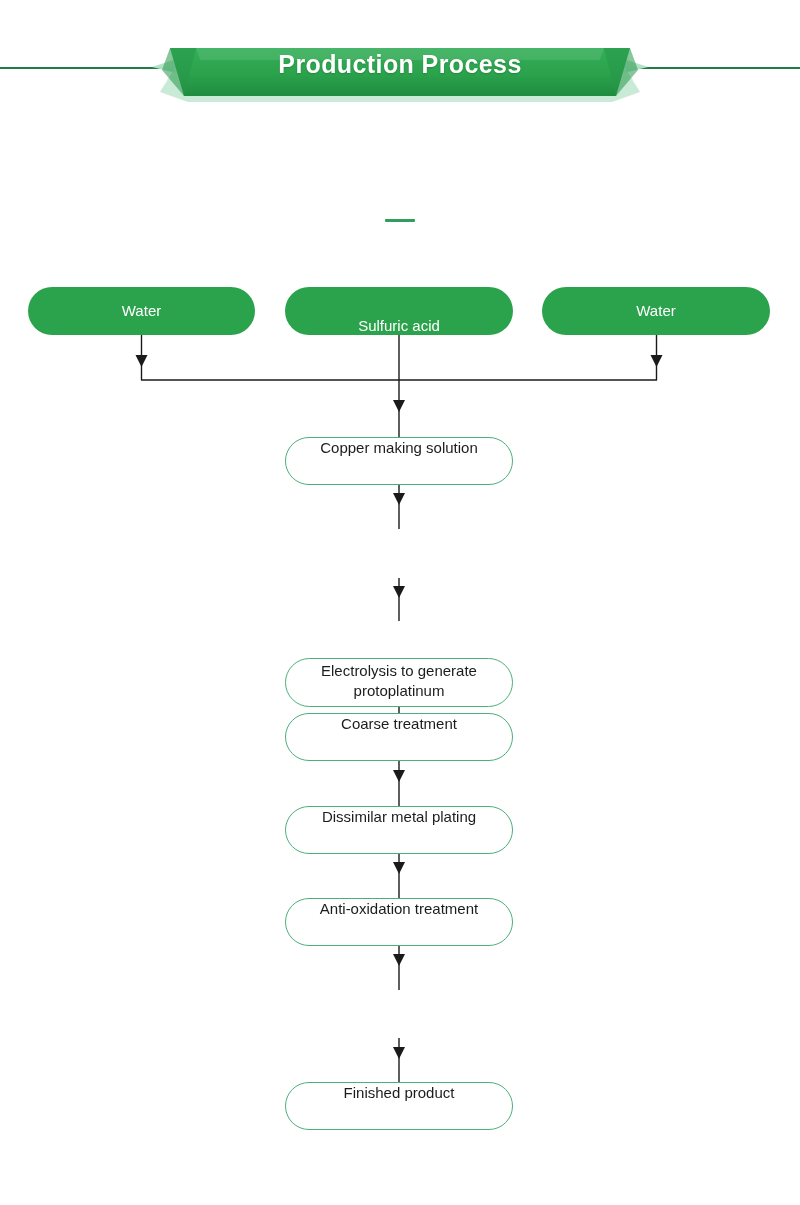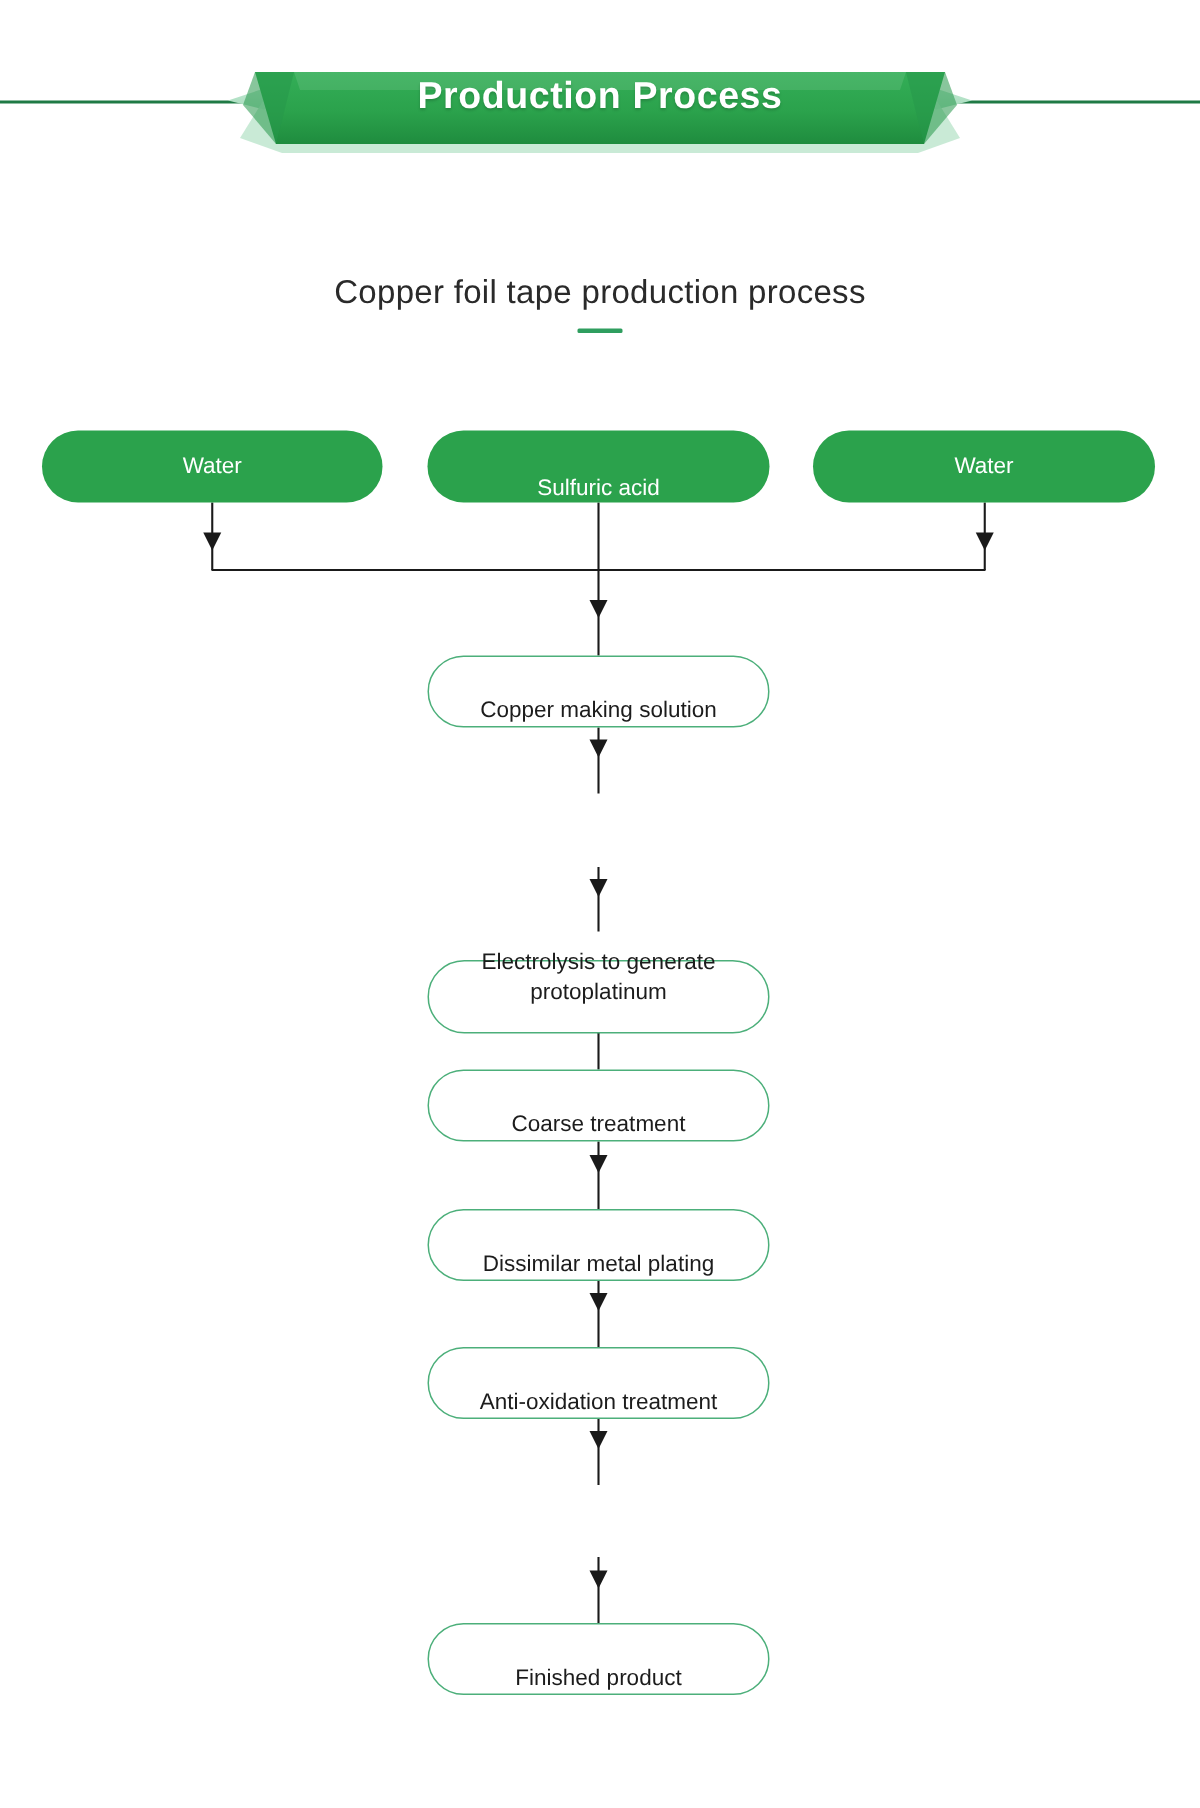--- a/index.html
+++ b/index.html
@@ -56,21 +56,21 @@
     text-align:center;
     line-height:1.2;
   }
   .wbox{
     position:absolute;left:285px;width:228px;
     background:#ffffff;
     border:1px solid #4CAF7A;
     border-radius:26px;
     color:#1c1c1c;
     font-size:15px;
-    display:flex;align-items:flex-end;justify-content:center;
+    display:flex;align-items:flex-start;justify-content:center;
     text-align:center;
     line-height:1.35;
     box-sizing:border-box;
   }
 
   
   .wires{position:absolute;left:0;top:0;width:800px;height:1205px;pointer-events:none;}
 </style>
 </head>
 <body>
@@ -104,21 +104,20 @@
       <path d="M170,8 L196,8 L184,56 L162,30 Z" fill="#27974a" opacity=".55"></path>
 
       <path d="M630,8 L604,8 L616,56 L638,30 Z" fill="#27974a" opacity=".55"></path>
 
       <path d="M196,8 L604,8 L600,20 L200,20 Z" fill="#ffffff" opacity=".10"></path>
     </svg>
 
     <div class="banner-text">Production Process</div>
   </div>
 
-  <div class="sec-title">Copper foil tape production process</div>
   <div class="sec-underline"></div>
 
   <svg class="wires" viewBox="0 0 800 1205">
     <g stroke="#1a1a1a" stroke-width="1.4" fill="none">
 
       <line x1="141.5" y1="335" x2="141.5" y2="380"></line>
 
       <line x1="656.5" y1="335" x2="656.5" y2="380"></line>
 
       <line x1="141" y1="380" x2="657" y2="380"></line>
@@ -159,21 +158,21 @@
   </div>
   <div class="gbox" style="left:542px;top:287px;width:228px;">
     <span>Water</span>
   </div>
 
   <div class="wbox" style="top:437px;height:48px;">
     <span>Copper making solution</span>
   </div>
 
 
-  <div class="wbox" style="top:640px;height:49px;padding:16px 18px;">
+  <div class="wbox" style="top:658px;height:49px;padding:2px 18px;">
     <span>Electrolysis to generate protoplatinum</span>
   </div>
 
   <div class="wbox" style="top:713px;height:48px;">
     <span>Coarse treatment</span>
   </div>
 
   <div class="wbox" style="top:806px;height:48px;">
     <span>Dissimilar metal plating</span>
   </div>

